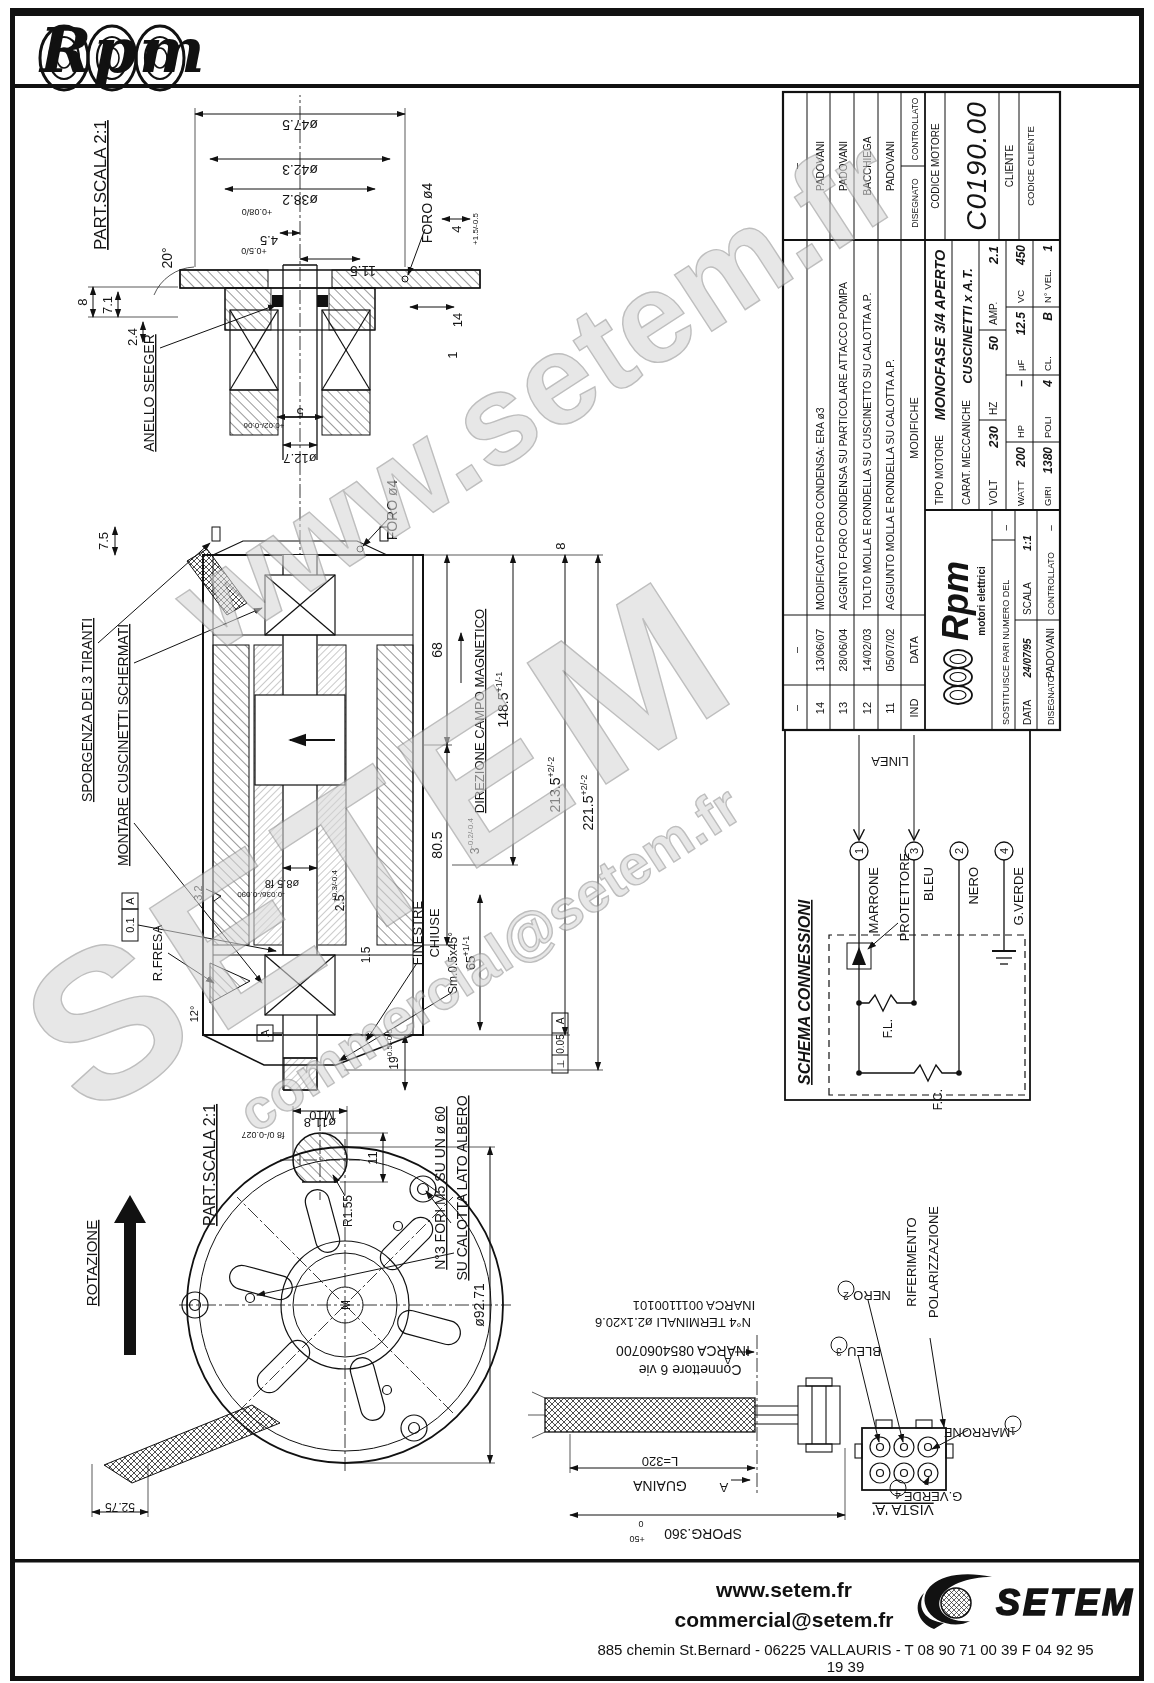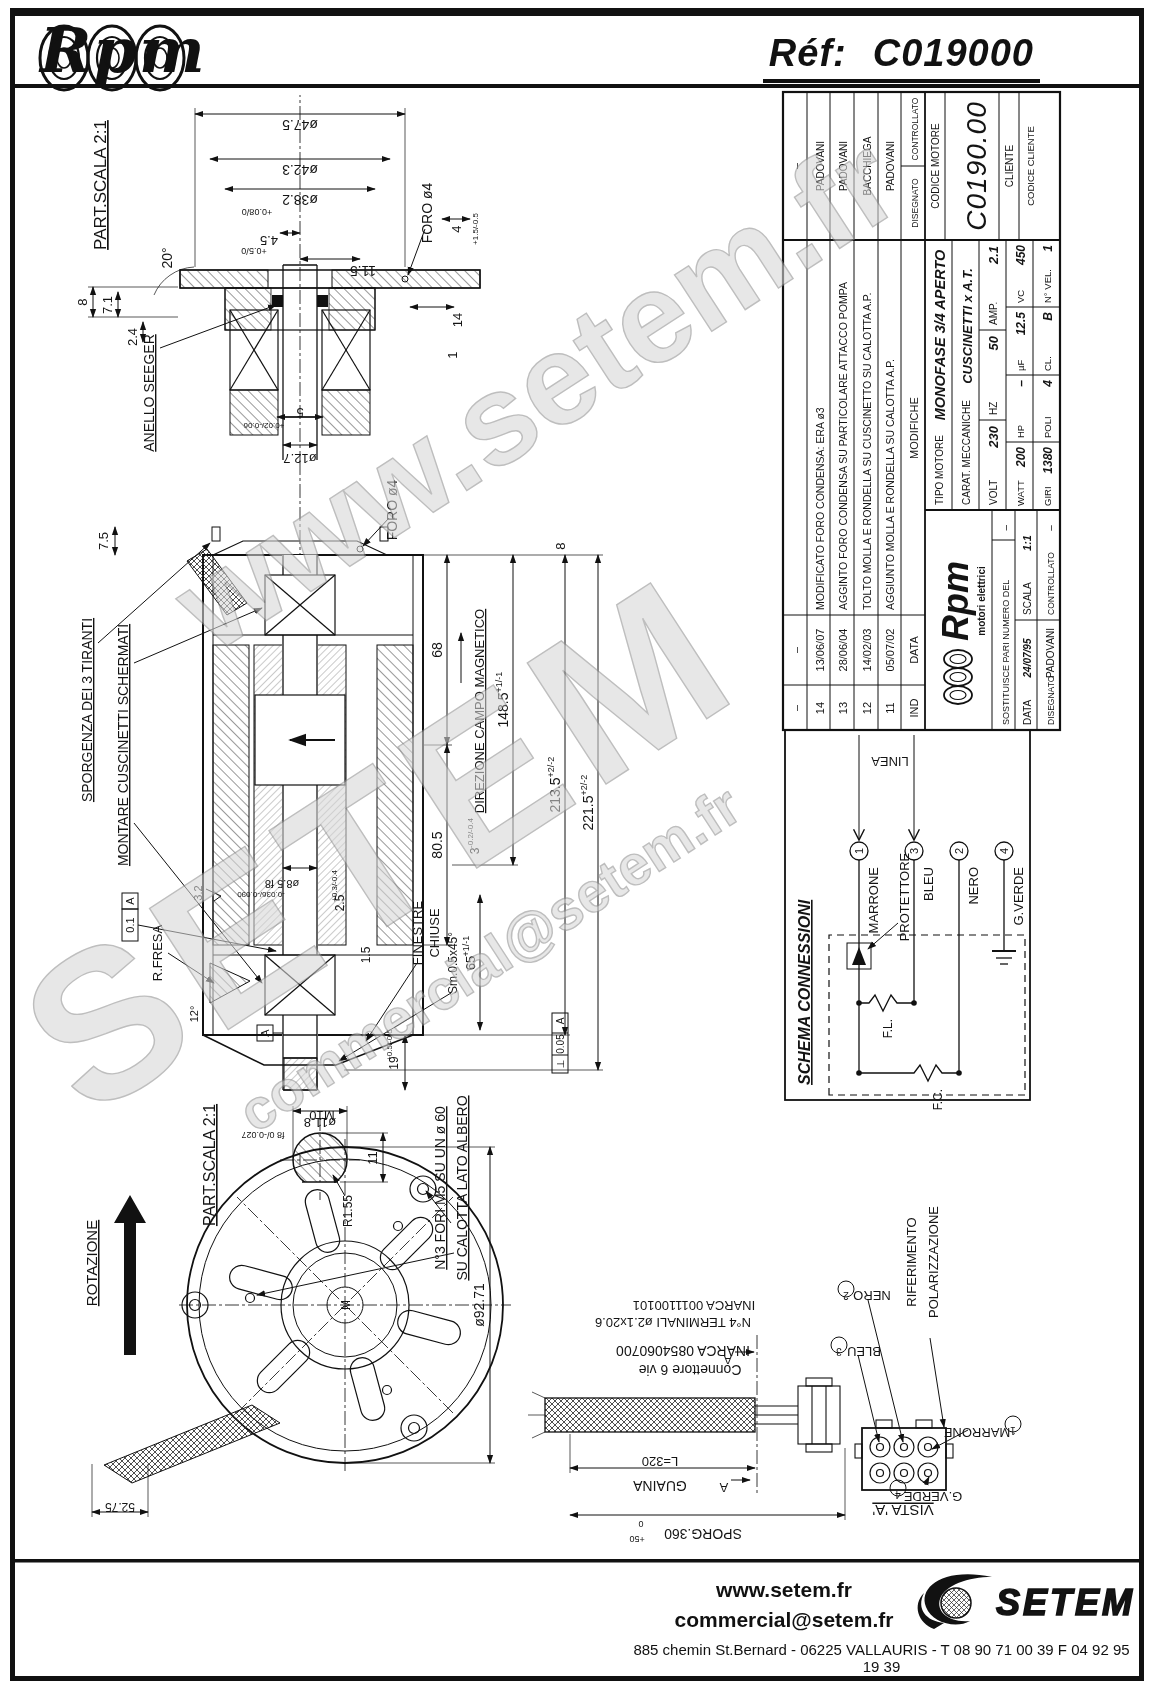--- a/index.html
+++ b/index.html
@@ -26,21 +26,21 @@
   .ref .sp{margin-left:26px;}
   
   .footer{position:absolute;left:14px;top:1563px;width:1126px;height:112px;}
   .codebox{position:absolute;left:8px;top:8px;width:590px;height:90px;border:6px solid #000;
            border-radius:10px;background:#fff;}
   .codebox .lbl{position:absolute;left:22px;top:6px;font-size:29px;font-weight:bold;}
   .codebox .num{position:absolute;left:0;right:0;top:30px;text-align:center;font-size:54px;
                 font-weight:bold;letter-spacing:3px;}
   .flinks{position:absolute;left:625px;top:12px;width:290px;text-align:center;
           font-size:21px;font-weight:bold;line-height:30px;}
-  .faddr{position:absolute;left:615px;top:78px;width:505px;text-align:center;font-size:15px;}
+  .faddr{position:absolute;left:579px;top:78px;width:505px;text-align:center;font-size:15px;}
 </style>
 </head>
 <body>
 
 <div class="page">
   <div class="frame"></div>
 
   <div class="header">
     <div class="brand">
       <svg width="160" height="74" viewBox="0 0 160 74">
@@ -50,23 +50,20 @@
           <ellipse cx="32" cy="38" rx="7" ry="10" stroke-width="1.6"></ellipse>
           <ellipse cx="80" cy="38" rx="24" ry="32" stroke-width="3"></ellipse>
           <ellipse cx="80" cy="38" rx="15" ry="21" stroke-width="2.2"></ellipse>
           <ellipse cx="80" cy="38" rx="7" ry="10" stroke-width="1.6"></ellipse>
           <ellipse cx="128" cy="38" rx="24" ry="32" stroke-width="3"></ellipse>
           <ellipse cx="128" cy="38" rx="15" ry="21" stroke-width="2.2"></ellipse>
           <ellipse cx="128" cy="38" rx="7" ry="10" stroke-width="1.6"></ellipse>
         </g>
       </svg>
       <span class="brand-text">Rpm</span>
-    </div>
-    <div class="ref">
-      <span>Réf:</span><span class="sp">C019000</span>
     </div>
   </div>
 
   <svg id="main-svg" width="1154" height="1683" viewBox="0 0 1154 1683">
     <defs>
       <pattern id="hat" width="7" height="7" patternUnits="userSpaceOnUse" patternTransform="rotate(45)">
         <line x1="0" y1="0" x2="0" y2="7" stroke="#333" stroke-width="1"></line>
       </pattern>
       <pattern id="hat2" width="5" height="5" patternUnits="userSpaceOnUse" patternTransform="rotate(-45)">
         <line x1="0" y1="0" x2="0" y2="5" stroke="#666" stroke-width=".7"></line>

